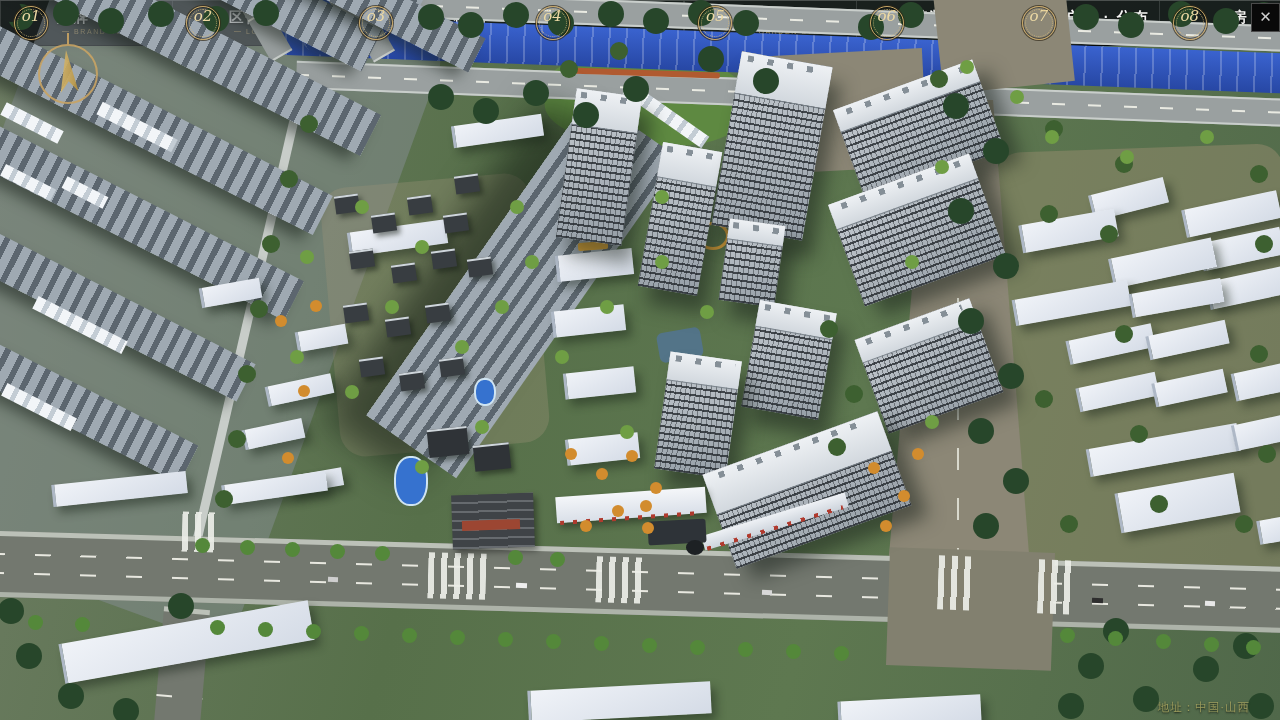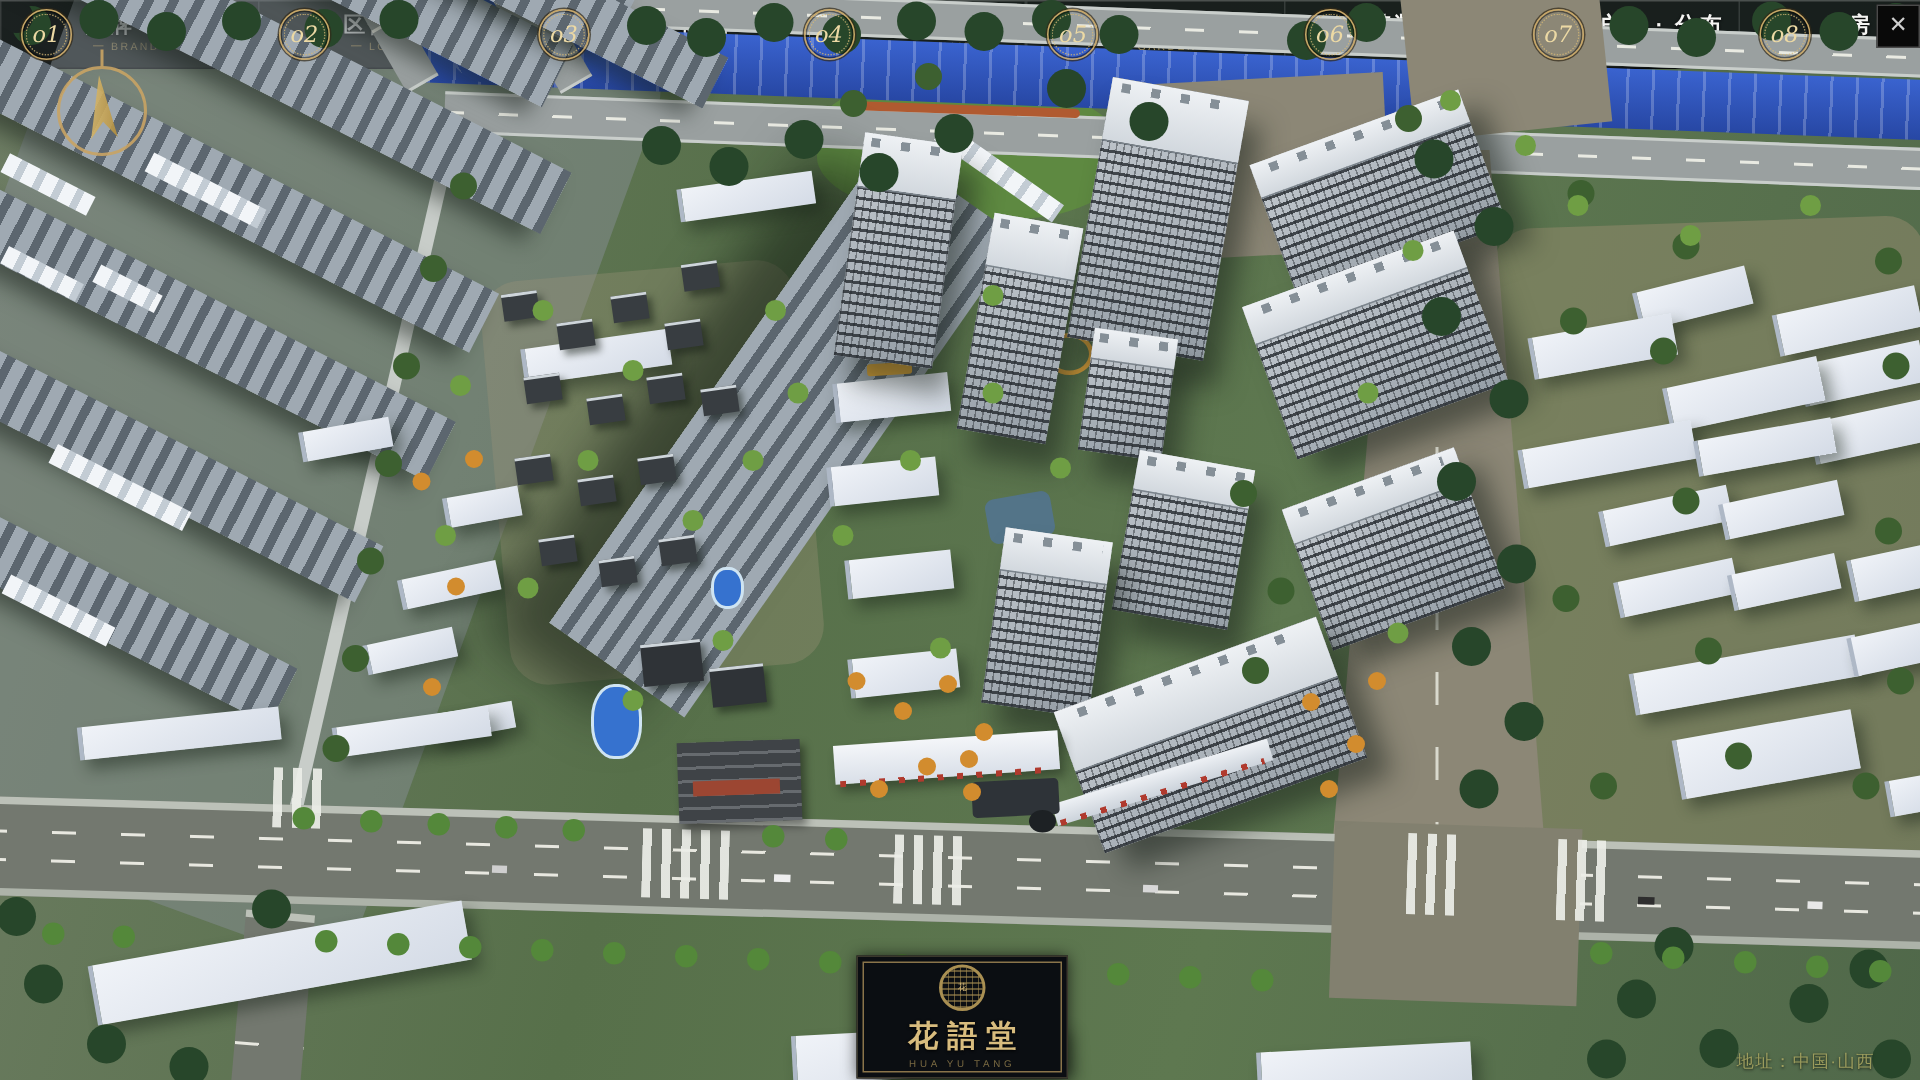--- a/index.html
+++ b/index.html
@@ -45,21 +45,21 @@
   #close-btn{width:27px;height:27px;background:#090909;border:1px solid #4a4a4a;color:#cfcfcf;
     font-size:15px;line-height:26px;text-align:center;cursor:pointer;}
   #navbar{left:0;top:656px;width:1280px;height:44px;display:flex;align-items:stretch;
     background:rgba(14,17,21,.86);border-top:1px solid rgba(255,255,255,.22);
     border-bottom:1px solid rgba(0,0,0,.65);box-shadow:0 -5px 12px rgba(0,0,0,.35);}
   .nspace{border-right:1px solid rgba(255,255,255,.13);}
   .nitem{flex:1;display:flex;align-items:center;gap:9px;padding-left:13px;
     border-right:1px solid rgba(255,255,255,.13);cursor:pointer;}
   .badge{position:relative;width:32px;height:32px;flex:0 0 32px;border-radius:50%;
     border:1px solid #c9a766;box-shadow:0 0 0 1px rgba(50,42,24,.7),inset 0 0 0 1px rgba(0,0,0,.45);
-    display:flex;align-items:center;justify-content:center;}
+    display:flex;justify-content:center;}
   .badge::before{content:"";position:absolute;inset:2px;border:1px dotted rgba(214,184,118,.75);border-radius:50%;}
   .bnum{font-family:"DejaVu Serif",serif;font-style:italic;font-size:15px;color:#ecd9a4;}
   .ntxt{display:flex;flex-direction:column;line-height:1.1;}
   .zh{color:#f4f4f2;font-weight:bold;font-size:14.5px;letter-spacing:2px;text-shadow:0 1px 2px #000;white-space:nowrap;}
   .en{color:#9d8a57;font-size:7px;letter-spacing:1.6px;margin-top:2px;white-space:nowrap;}
   .en::before,.en::after{content:"";display:inline-block;width:7px;border-top:1px solid #6a5c38;vertical-align:middle;margin:0 5px 2px;}
   #logo-panel{left:571px;top:637px;width:139px;height:80px;background:#0b0e12;
     border:1px solid #3a372c;box-shadow:0 0 10px rgba(0,0,0,.7);cursor:pointer;}
   #logo-inner{position:absolute;inset:3px;border:1px solid #8a744a;display:flex;flex-direction:column;align-items:center;justify-content:center;}
   #logo-seal{width:27px;height:27px;border:2px solid #a98f52;border-radius:50%;
@@ -320,25 +320,16 @@
           <span class="bnum">o8</span>
         </div>
       <div class="ntxt">
           <span class="zh">一房 · 一景</span>
           <span class="en">COMMUNITY</span>
         </div>
     </div>
     <div style="width:44px;"></div>
   </div>
 
-  <div id="logo-panel" class="ab">
-    <div id="logo-inner">
-      <div id="logo-seal">
-          <span>花</span>
-        </div>
-      <div id="logo-title">花語堂</div>
-      <div id="logo-caption">HUA YU TANG</div>
-    </div>
-  </div>
 
   <div id="address" class="ab" style="right:30px;top:700px;">地址：中国·山西</div>
 
 </div>
 
 </body></html>

